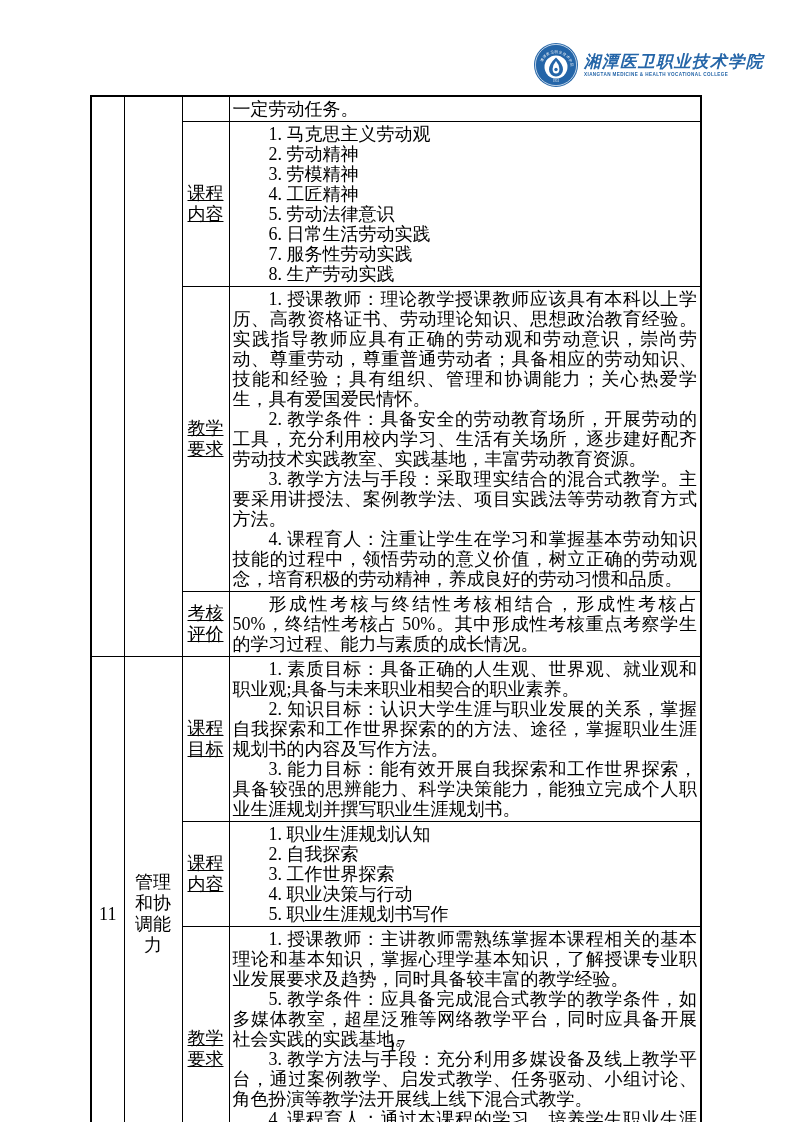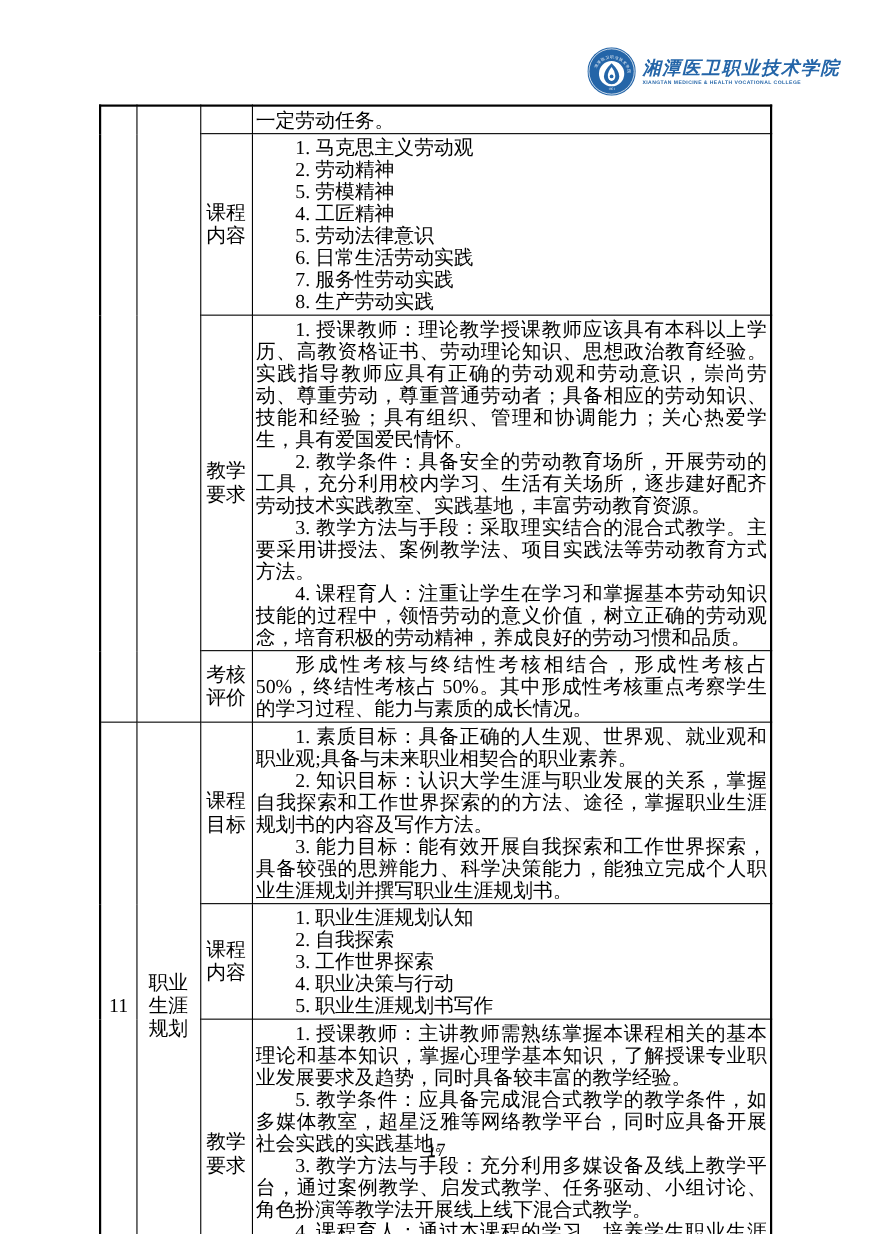--- a/index.html
+++ b/index.html
@@ -30,21 +30,21 @@
     overflow:hidden;
   }
   table.doc{border:2px solid #000;}
   col.c-num{width:33px;}
   col.c-name{width:58px;}
   col.c-label{width:47px;}
   col.c-content{width:472px;}
   td.num-cell,td.name-cell{text-align:center;}
   td.label-cell{text-align:center;padding:2px 4px;}
   .name-wrap{display:inline-block;width:2.2em;text-align:center;line-height:21px;}
-  .label-wrap{display:inline-block;width:2.2em;text-align:center;line-height:21px;}
+  .label-wrap{display:inline-block;width:2.2em;text-align:center;line-height:21px;text-decoration:underline;}
   td.content-cell{padding:2px 4px 2px 4px;}
   td.content-cell p{
     margin:0;text-indent:2em;text-align:justify;text-justify:inter-ideograph;
   }
   td.content-cell p.no-indent{text-indent:0;}
   td.content-cell p.list-line{text-align:left;}
   
   .page-footer{
     position:absolute;left:0;top:1036px;width:100%;
     text-align:center;font-size:17px;
@@ -91,21 +91,21 @@
     </td>
   </tr>
 
   <tr>
     <td class="label-cell">
       <span class="label-wrap">课程内容</span>
     </td>
     <td class="content-cell">
       <p class="list-line">1. 马克思主义劳动观</p>
       <p class="list-line">2. 劳动精神</p>
-      <p class="list-line">5. 劳模精神</p>
+      <p class="list-line">3. 劳模精神</p>
       <p class="list-line">4. 工匠精神</p>
       <p class="list-line">5. 劳动法律意识</p>
       <p class="list-line">6. 日常生活劳动实践</p>
       <p class="list-line">7. 服务性劳动实践</p>
       <p class="list-line">8. 生产劳动实践</p>
     </td>
   </tr>
 
   <tr>
     <td class="label-cell">
@@ -124,21 +124,21 @@
       <span class="label-wrap">考核评价</span>
     </td>
     <td class="content-cell">
       <p>形成性考核与终结性考核相结合，形成性考核占 50%，终结性考核占 50%。其中形成性考核重点考察学生的学习过程、能力与素质的成长情况。</p>
     </td>
   </tr>
 
   <tr>
     <td class="num-cell" rowspan="3">11</td>
     <td class="name-cell" rowspan="3">
-      <span class="name-wrap">职业生涯规划</span>
+      <span class="name-wrap">管理和协调能力</span>
     </td>
     <td class="label-cell">
       <span class="label-wrap">课程目标</span>
     </td>
     <td class="content-cell">
       <p>1. 素质目标：具备正确的人生观、世界观、就业观和职业观;具备与未来职业相契合的职业素养。</p>
       <p>2. 知识目标：认识大学生涯与职业发展的关系，掌握自我探索和工作世界探索的的方法、途径，掌握职业生涯规划书的内容及写作方法。</p>
       <p>3. 能力目标：能有效开展自我探索和工作世界探索，具备较强的思辨能力、科学决策能力，能独立完成个人职业生涯规划并撰写职业生涯规划书。</p>
     </td>
   </tr>

